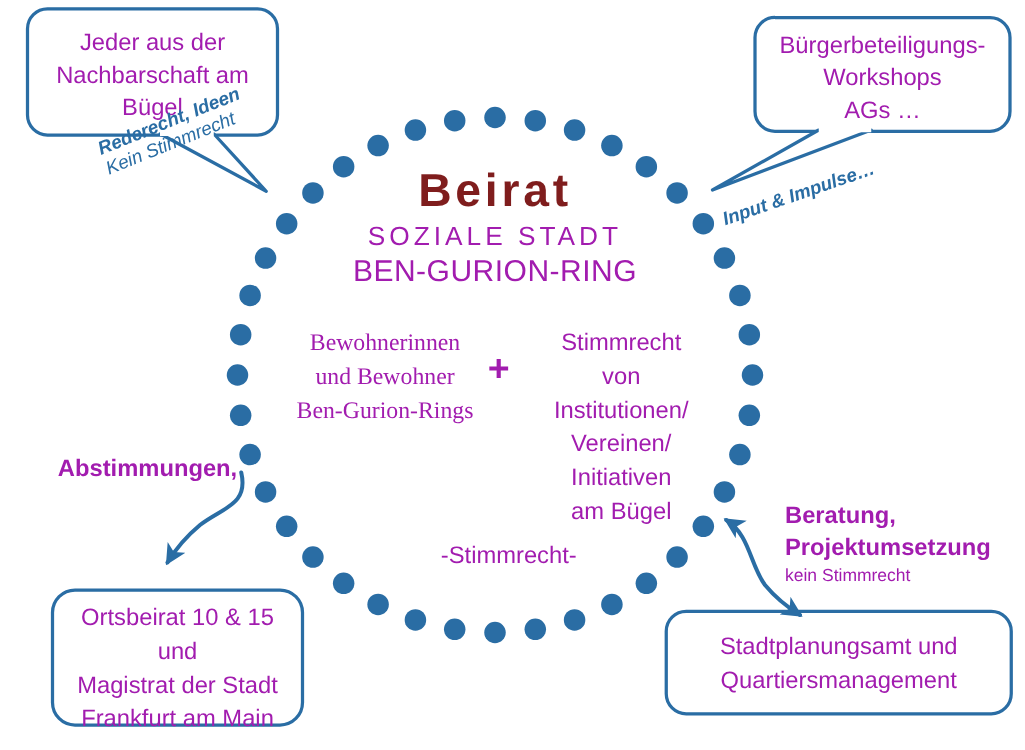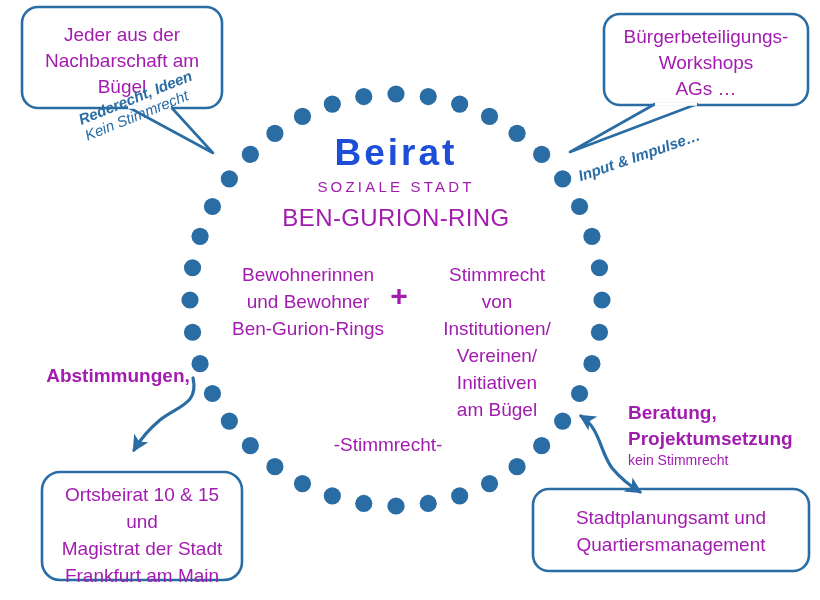--- a/index.html
+++ b/index.html
@@ -13,23 +13,23 @@
   #svg-layer{position:absolute;left:0;top:0;width:820px;height:600px;}
 
   .txt{position:absolute;color:#a21caf;text-align:center;line-height:1.28;}
 
   
   .bubble-text{font-size:19px;line-height:1.36;}
 
   
   #beirat-title{
     font-size:37px;font-weight:bold;letter-spacing:3px;
-    color:#1d4ed8;
+    color:#7f1d1d;
   }
-  #beirat-sub1{font-size:15px;letter-spacing:3.2px;text-align:center;}
+  #beirat-sub1{font-size:21px;letter-spacing:3.2px;text-align:center;}
   #beirat-sub2{font-size:24px;letter-spacing:0.4px;}
 
   .col-text{font-size:19px;line-height:1.42;}
   #plus-sign{font-size:30px;font-weight:bold;line-height:1;}
   #stimmrecht{font-size:19px;}
 
   
   .cap-bold{font-weight:bold;font-size:19px;line-height:1.35;}
   .cap-reg{font-weight:normal;font-size:14px;line-height:1.35;}
 
@@ -135,38 +135,38 @@
   </div>
 
   <div class="rot-cap" style="left:576px;top:168px;transform:rotate(-19deg);transform-origin:left top;text-align:left;">
     <span class="l1">Input &amp; Impulse…</span>
   </div>
 
   <div class="txt" id="beirat-title" style="left:246px;top:129px;width:300px;">Beirat</div>
   <div class="txt" id="beirat-sub1" style="left:246px;top:177px;width:300px;">SOZIALE STADT</div>
   <div class="txt" id="beirat-sub2" style="left:246px;top:203px;width:300px;">BEN-GURION-RING</div>
 
-  <div class="txt col-text" style="left:218px;top:262px;width:180px;">
+  <div class="txt col-text" style="left:218px;top:262px;width:180px;font-family:Liberation Serif, serif;">
     <div>Bewohnerinnen</div>
     <div>und Bewohner</div>
     <div>Ben-Gurion-Rings</div>
   </div>
 
   <div class="txt" id="plus-sign" style="left:385px;top:281px;width:28px;">+</div>
 
   <div class="txt col-text" style="left:417px;top:262px;width:160px;">
     <div>Stimmrecht</div>
     <div>von</div>
     <div>Institutionen/</div>
     <div>Vereinen/</div>
     <div>Initiativen</div>
     <div>am Bügel</div>
   </div>
 
-  <div class="txt" id="stimmrecht" style="left:288px;top:433px;width:200px;">-Stimmrecht-</div>
+  <div class="txt" id="stimmrecht" style="left:307px;top:433px;width:200px;">-Stimmrecht-</div>
 
   <div class="txt cap-bold" style="left:38px;top:363px;width:160px;text-align:center;">
     <div>Abstimmungen,</div>
   </div>
 
   <div class="txt" style="left:628px;top:400px;width:190px;text-align:left;">
     <div class="cap-bold">Beratung,</div>
     <div class="cap-bold">Projektumsetzung</div>
     <div class="cap-reg">kein Stimmrecht</div>
   </div>

